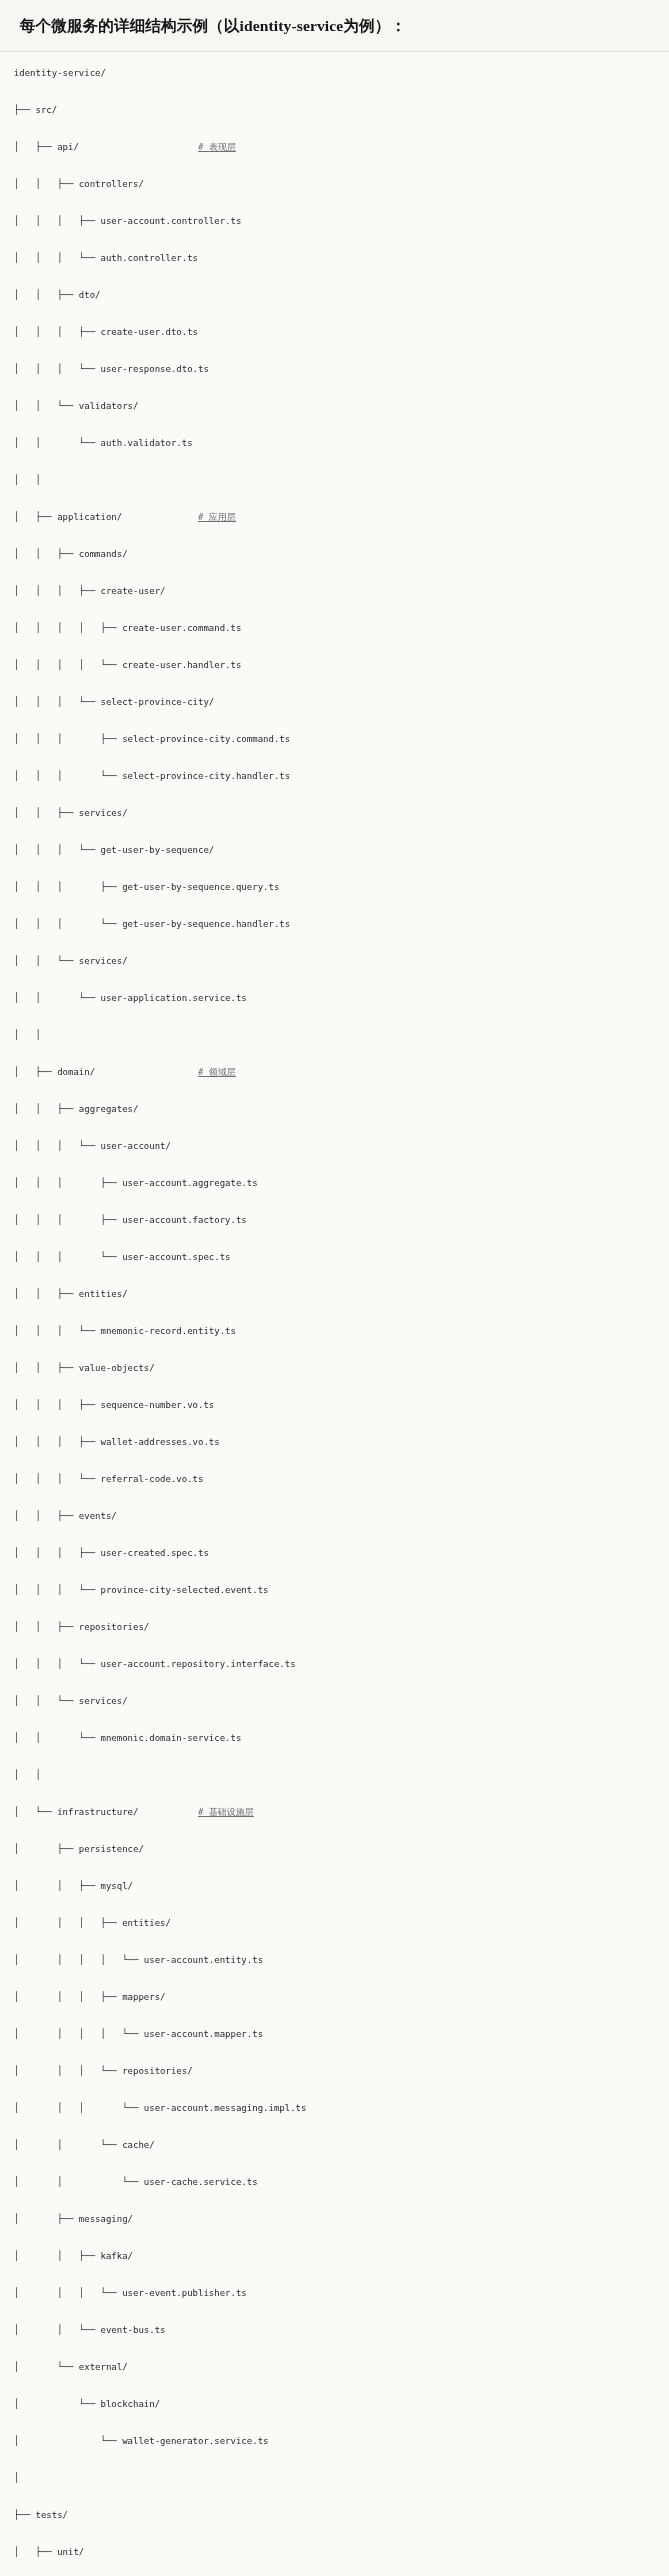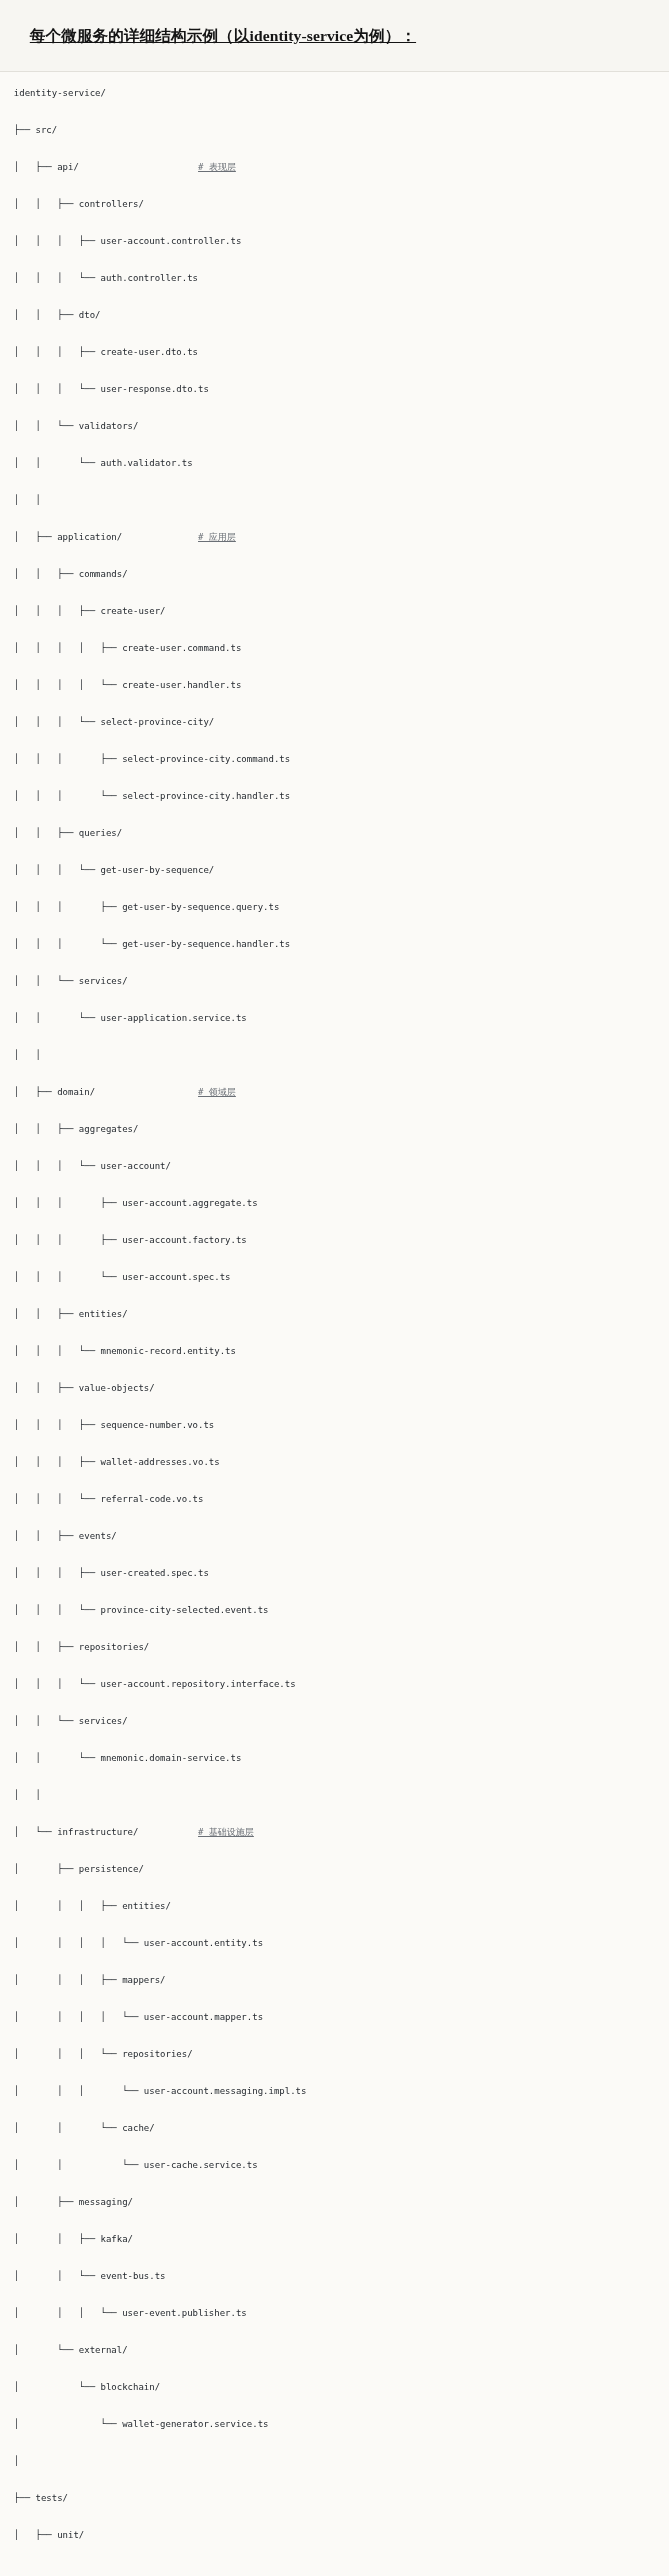--- a/index.html
+++ b/index.html
@@ -25,22 +25,21 @@
     background: #f7f6f2;
     border-bottom: 0.6px solid #e2e0da;
   }
   .doc-title {
     font-family: "Liberation Serif", serif;
     font-size: 15.6px;
     font-weight: bold;
     line-height: 1.2;
     letter-spacing: 0.1px;
     color: #141414;
-    margin: 16px;
-    text-decoration: underline;
+    margin: 6px;
   }
   
   .tree-block {
     padding: 12.5px 13.8px 11.3px 13.8px;
     background: #fbfaf7;
   }
   .tree {
     font-family: "DejaVu Sans Mono", "Liberation Mono", monospace;
     font-size: 9px;
     line-height: 18.5px;
@@ -84,21 +83,21 @@
 <span class="tree-row"><span>│   │       └── auth.validator.ts</span></span>
 <span class="tree-row"><span>│   │</span></span>
 <span class="tree-row"><span>│   ├── application/</span><span>              </span><span class="cmt"># 应用层</span></span>
 <span class="tree-row"><span>│   │   ├── commands/</span></span>
 <span class="tree-row"><span>│   │   │   ├── create-user/</span></span>
 <span class="tree-row"><span>│   │   │   │   ├── create-user.command.ts</span></span>
 <span class="tree-row"><span>│   │   │   │   └── create-user.handler.ts</span></span>
 <span class="tree-row"><span>│   │   │   └── select-province-city/</span></span>
 <span class="tree-row"><span>│   │   │       ├── select-province-city.command.ts</span></span>
 <span class="tree-row"><span>│   │   │       └── select-province-city.handler.ts</span></span>
-<span class="tree-row"><span>│   │   ├── queries/</span></span>
+<span class="tree-row"><span>│   │   ├── services/</span></span>
 <span class="tree-row"><span>│   │   │   └── get-user-by-sequence/</span></span>
 <span class="tree-row"><span>│   │   │       ├── get-user-by-sequence.query.ts</span></span>
 <span class="tree-row"><span>│   │   │       └── get-user-by-sequence.handler.ts</span></span>
 <span class="tree-row"><span>│   │   └── services/</span></span>
 <span class="tree-row"><span>│   │       └── user-application.service.ts</span></span>
 <span class="tree-row"><span>│   │</span></span>
 <span class="tree-row"><span>│   ├── domain/</span><span>                   </span><span class="cmt"># 领域层</span></span>
 <span class="tree-row"><span>│   │   ├── aggregates/</span></span>
 <span class="tree-row"><span>│   │   │   └── user-account/</span></span>
 <span class="tree-row"><span>│   │   │       ├── user-account.aggregate.ts</span></span>
@@ -113,32 +112,33 @@
 <span class="tree-row"><span>│   │   ├── events/</span></span>
 <span class="tree-row"><span>│   │   │   ├── user-created.spec.ts</span></span>
 <span class="tree-row"><span>│   │   │   └── province-city-selected.event.ts</span></span>
 <span class="tree-row"><span>│   │   ├── repositories/</span></span>
 <span class="tree-row"><span>│   │   │   └── user-account.repository.interface.ts</span></span>
 <span class="tree-row"><span>│   │   └── services/</span></span>
 <span class="tree-row"><span>│   │       └── mnemonic.domain-service.ts</span></span>
 <span class="tree-row"><span>│   │</span></span>
 <span class="tree-row"><span>│   └── infrastructure/</span><span>           </span><span class="cmt"># 基础设施层</span></span>
 <span class="tree-row"><span>│       ├── persistence/</span></span>
+<span class="tree-row"><span>│       │   ├── mysql/</span></span>
 <span class="tree-row"><span>│       │   │   ├── entities/</span></span>
 <span class="tree-row"><span>│       │   │   │   └── user-account.entity.ts</span></span>
 <span class="tree-row"><span>│       │   │   ├── mappers/</span></span>
 <span class="tree-row"><span>│       │   │   │   └── user-account.mapper.ts</span></span>
 <span class="tree-row"><span>│       │   │   └── repositories/</span></span>
 <span class="tree-row"><span>│       │   │       └── user-account.messaging.impl.ts</span></span>
 <span class="tree-row"><span>│       │       └── cache/</span></span>
 <span class="tree-row"><span>│       │           └── user-cache.service.ts</span></span>
 <span class="tree-row"><span>│       ├── messaging/</span></span>
 <span class="tree-row"><span>│       │   ├── kafka/</span></span>
+<span class="tree-row"><span>│       │   │   └── user-event.publisher.ts</span></span>
 <span class="tree-row"><span>│       │   └── event-bus.ts</span></span>
-<span class="tree-row"><span>│       │   │   └── user-event.publisher.ts</span></span>
 <span class="tree-row"><span>│       └── external/</span></span>
 <span class="tree-row"><span>│           └── blockchain/</span></span>
 <span class="tree-row"><span>│               └── wallet-generator.service.ts</span></span>
 <span class="tree-row"><span>│</span></span>
 <span class="tree-row"><span>├── tests/</span></span>
 <span class="tree-row"><span>│   ├── unit/</span></span>
 
 
 
 

